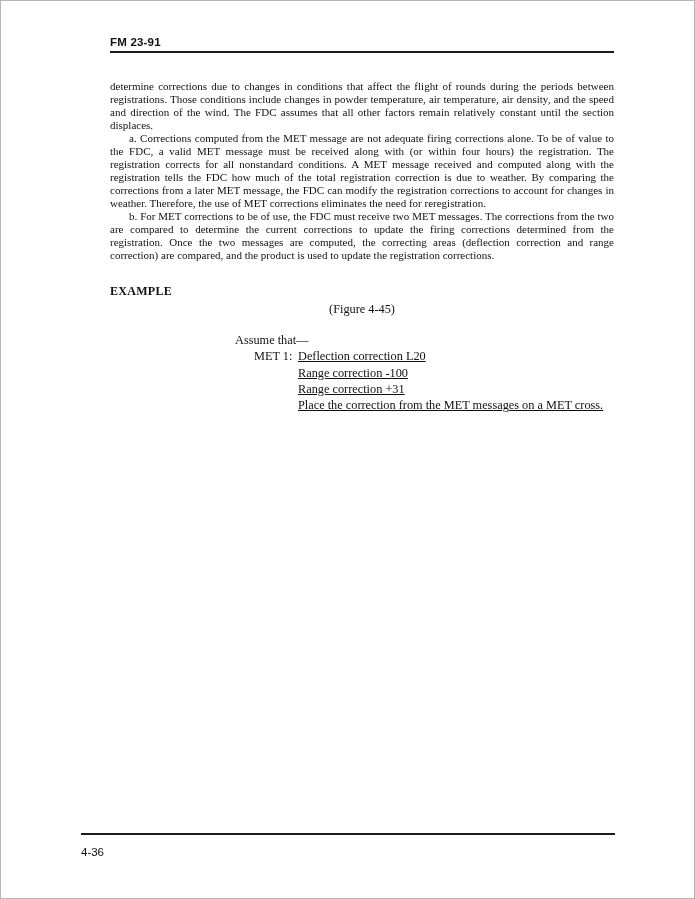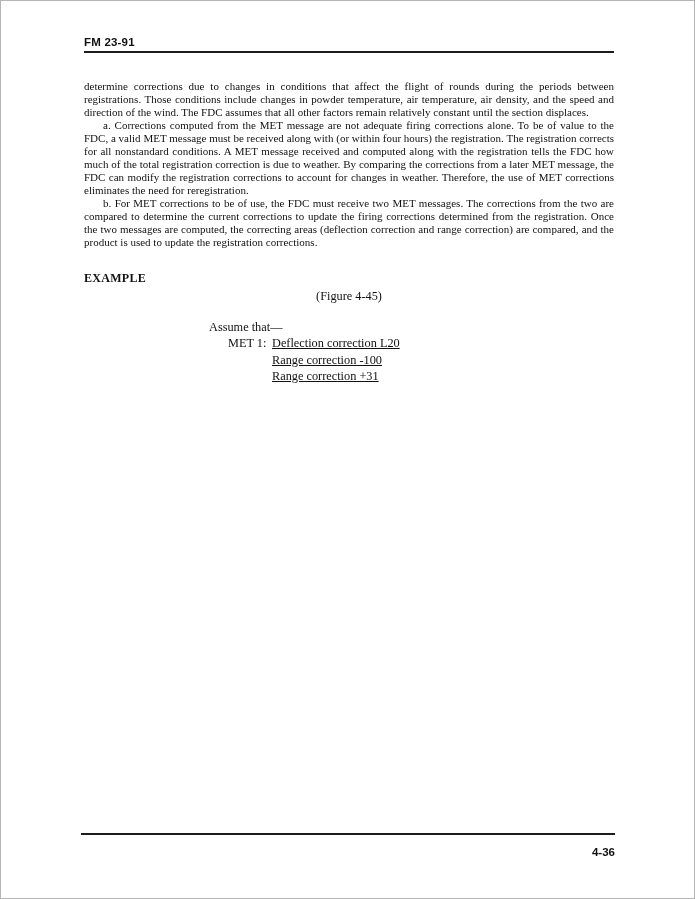--- a/index.html
+++ b/index.html
@@ -10,21 +10,21 @@
     width: 695px;
     height: 899px;
     background: #ffffff;
     position: relative;
     margin: 0 auto;
     border: 1px solid #b5b5b5;
     overflow: hidden;
     color: #111;
   }
 
-  .content { padding: 35px 80px 0 83px; }
+  .content { padding: 35px 80px 0 109px; }
 
   .doc-id {
     font-family: "Liberation Sans", sans-serif;
     font-weight: bold;
     font-size: 11.5px;
     letter-spacing: 0.2px;
   }
   .header-rule {
     border: none;
     border-top: 2px solid #1c1c1c;
@@ -65,24 +65,23 @@
     left: 80px;
     right: 79px;
     bottom: 40px;
   }
   .footer-rule {
     border: none;
     border-top: 2px solid #1c1c1c;
   }
   .page-num {
     font-family: "Liberation Sans", sans-serif;
-    font-weight: bold;
+    font-weight: normal;
     font-size: 11.5px;
     margin-top: 11px;
-    text-align: right;
   }
 </style>
 </head>
 <body>
 
 <div class="page">
   <div class="content">
 
     <div class="doc-id">FM 23-91</div>
     <hr class="header-rule">
@@ -106,20 +105,21 @@
         <div class="met-row">
           <span class="met-label"></span>
           <span class="met-text">Range correction -100</span>
         </div>
         <div class="met-row">
           <span class="met-label"></span>
           <span class="met-text">Range correction +31</span>
         </div>
         <div class="met-row">
           <span class="met-label"></span>
+          <span class="met-text just">Place the correction from the MET messages on a MET cross.</span>
         </div>
       </div>
     </div>
   </div>
 
   <div class="footer">
     <hr class="footer-rule">
     <div class="page-num">4-36</div>
   </div>
 </div>

